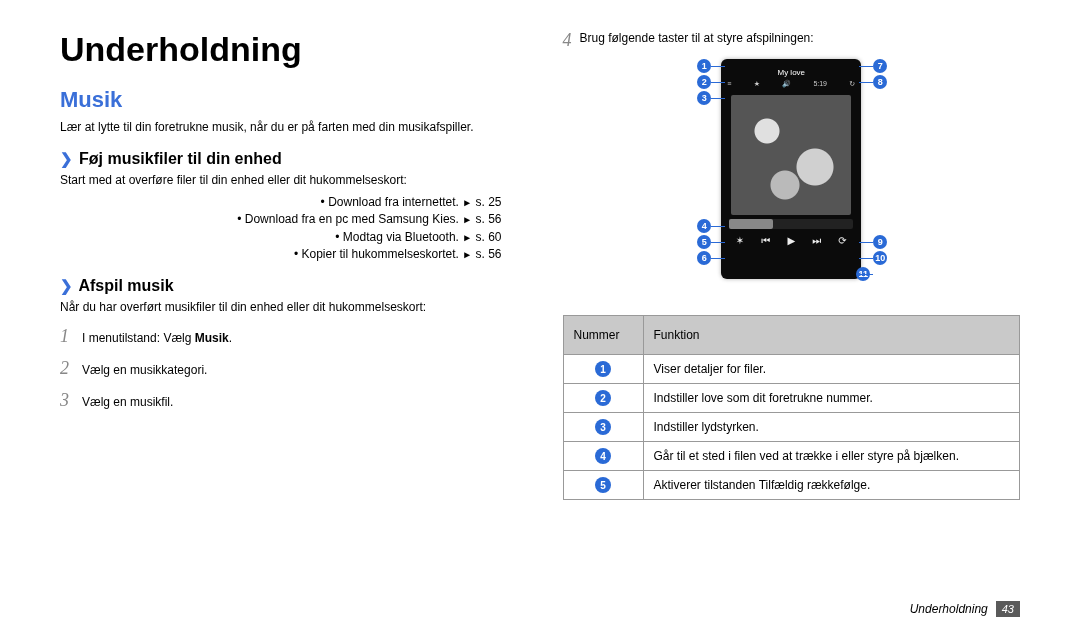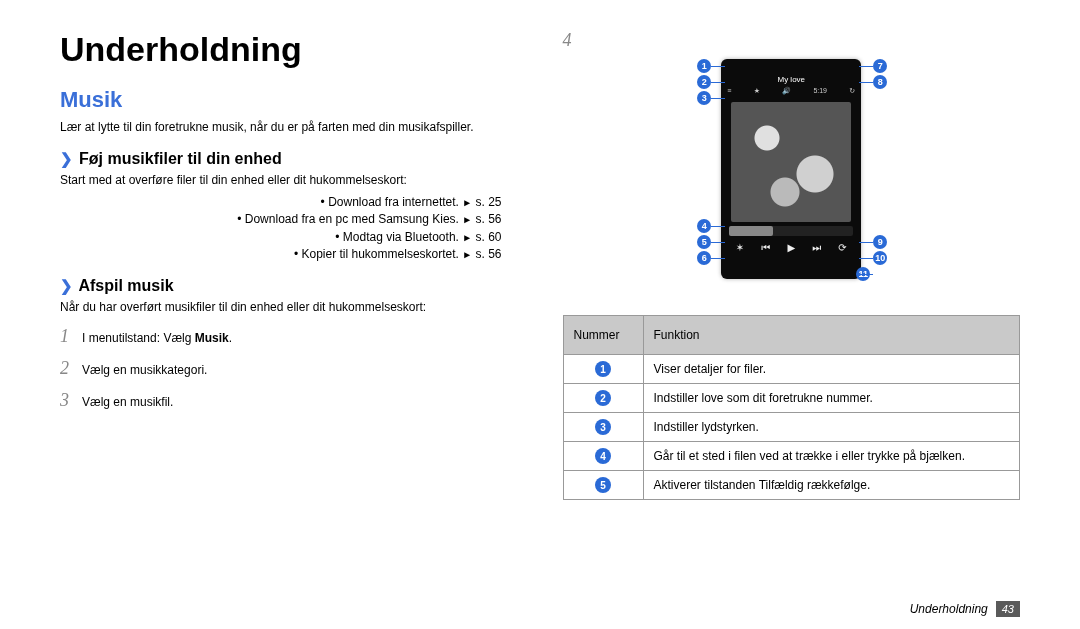--- a/index.html
+++ b/index.html
@@ -15,21 +15,21 @@
   ul li::before { content: "• "; }
   ul li .tri { font-size: 10px; }
   ol { list-style: none; }
   ol li { margin: 6px 0; display: flex; align-items: baseline; gap: 8px; }
   ol li .num { font-style: italic; font-family: Georgia, serif; font-size: 18px; color: #888; width: 14px; }
   .right-top { display: flex; align-items: flex-start; gap: 8px; }
   .right-top .num { font-style: italic; font-family: Georgia, serif; font-size: 18px; color: #888; }
   .diagram-wrap { display: flex; justify-content: center; margin: 8px 0 16px 0; }
   .diagram { position: relative; width: 300px; height: 240px; }
   .phone { position: absolute; left: 80px; top: 0; width: 140px; height: 220px; background: #0b0b0b; border-radius: 6px; box-shadow: 0 0 4px rgba(0,0,0,.3); overflow: hidden; }
-  .phone-title { color: #fff; font-size: 8px; text-align: center; padding-top: 16px; }
+  .phone-title { color: #fff; font-size: 8px; text-align: center; padding-top: 9px; }
   .phone-toprow { display: flex; justify-content: space-between; padding: 3px 6px; }
   .phone-toprow span { color: #ccc; font-size: 7px; }
   .phone-art { width: 120px; height: 120px; margin: 4px auto; background: radial-gradient(circle at 30% 30%, #e0e0e0 0 12px, transparent 13px), radial-gradient(circle at 70% 60%, #d0d0d0 0 18px, transparent 19px), radial-gradient(circle at 45% 75%, #bababa 0 14px, transparent 15px), #555; border-radius: 2px; filter: blur(.4px); }
   .phone-bar { height: 10px; margin: 4px 8px 2px 8px; background: #222; border-radius: 2px; position: relative; }
   .phone-bar::after { content: ""; position: absolute; left: 0; top: 0; height: 100%; width: 35%; background: #888; border-radius: 2px; }
   .phone-controls { display: flex; justify-content: space-around; padding: 4px 6px; }
   .phone-controls span { color: #eee; font-size: 10px; }
   .callout { position: absolute; width: 14px; height: 14px; border-radius: 50%; background: #2a6ad6; color: #fff; font-size: 9px; font-weight: bold; display: flex; align-items: center; justify-content: center; }
   .c1{left:56px;top:0}.c2{left:56px;top:16px}.c3{left:56px;top:32px}
   .c7{left:232px;top:0}.c8{left:232px;top:16px}
@@ -82,20 +82,21 @@
       <li>
           <span class="num">3</span>
           <span>Vælg en musikfil.</span>
         </li>
     </ol>
   </div>
 
   <div class="col">
     <div class="right-top">
       <span class="num">4</span>
+      <p>Brug følgende taster til at styre afspilningen:</p>
     </div>
 
     <div class="diagram-wrap">
       <div class="diagram">
         <div class="phone">
           <div class="phone-title">My love</div>
           <div class="phone-toprow">
             <span>≡</span>
             <span>★</span>
             <span>🔊</span>
@@ -152,21 +153,21 @@
         <tr>
             <td class="nc"><span class="badge">2</span></td>
             <td>Indstiller love som dit foretrukne nummer.</td>
           </tr>
         <tr>
             <td class="nc"><span class="badge">3</span></td>
             <td>Indstiller lydstyrken.</td>
           </tr>
         <tr>
             <td class="nc"><span class="badge">4</span></td>
-            <td>Går til et sted i filen ved at trække i eller trykke på bjælken.</td>
+            <td>Går til et sted i filen ved at trække i eller styre på bjælken.</td>
           </tr>
         <tr>
             <td class="nc"><span class="badge">5</span></td>
             <td>Aktiverer tilstanden Tilfældig rækkefølge.</td>
           </tr>
       </tbody>
     </table>
   </div>
 </div>
 

